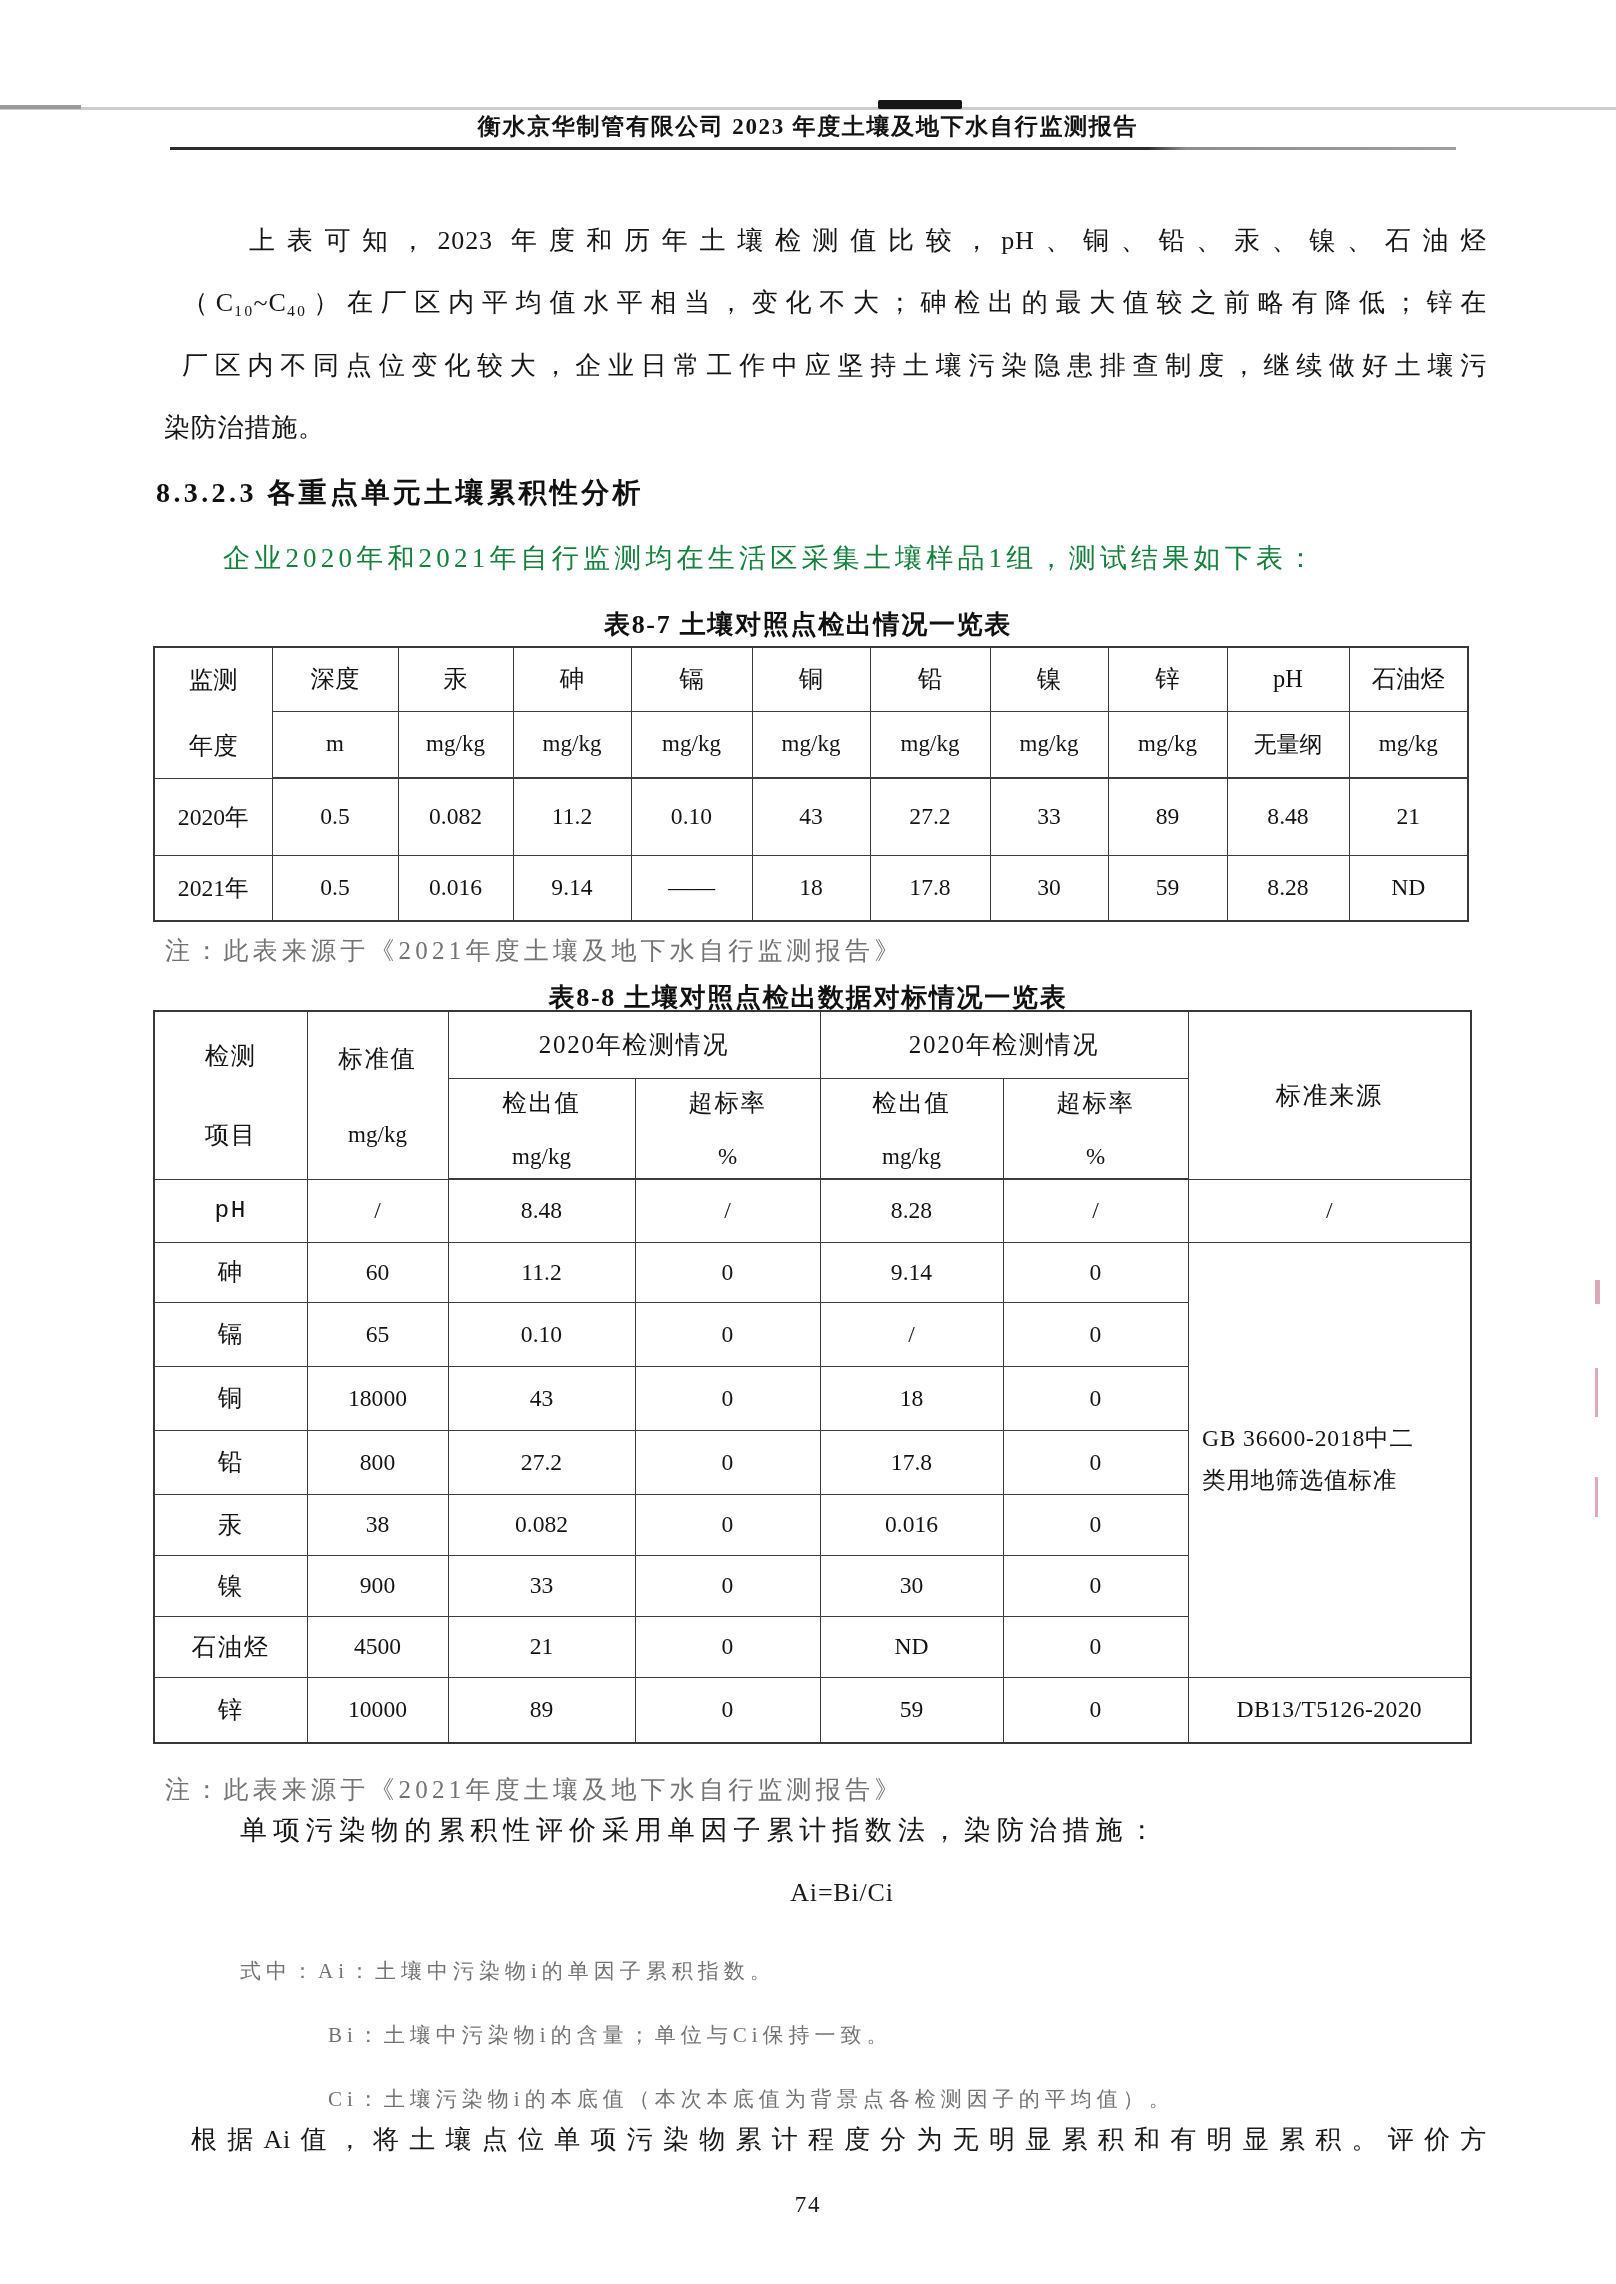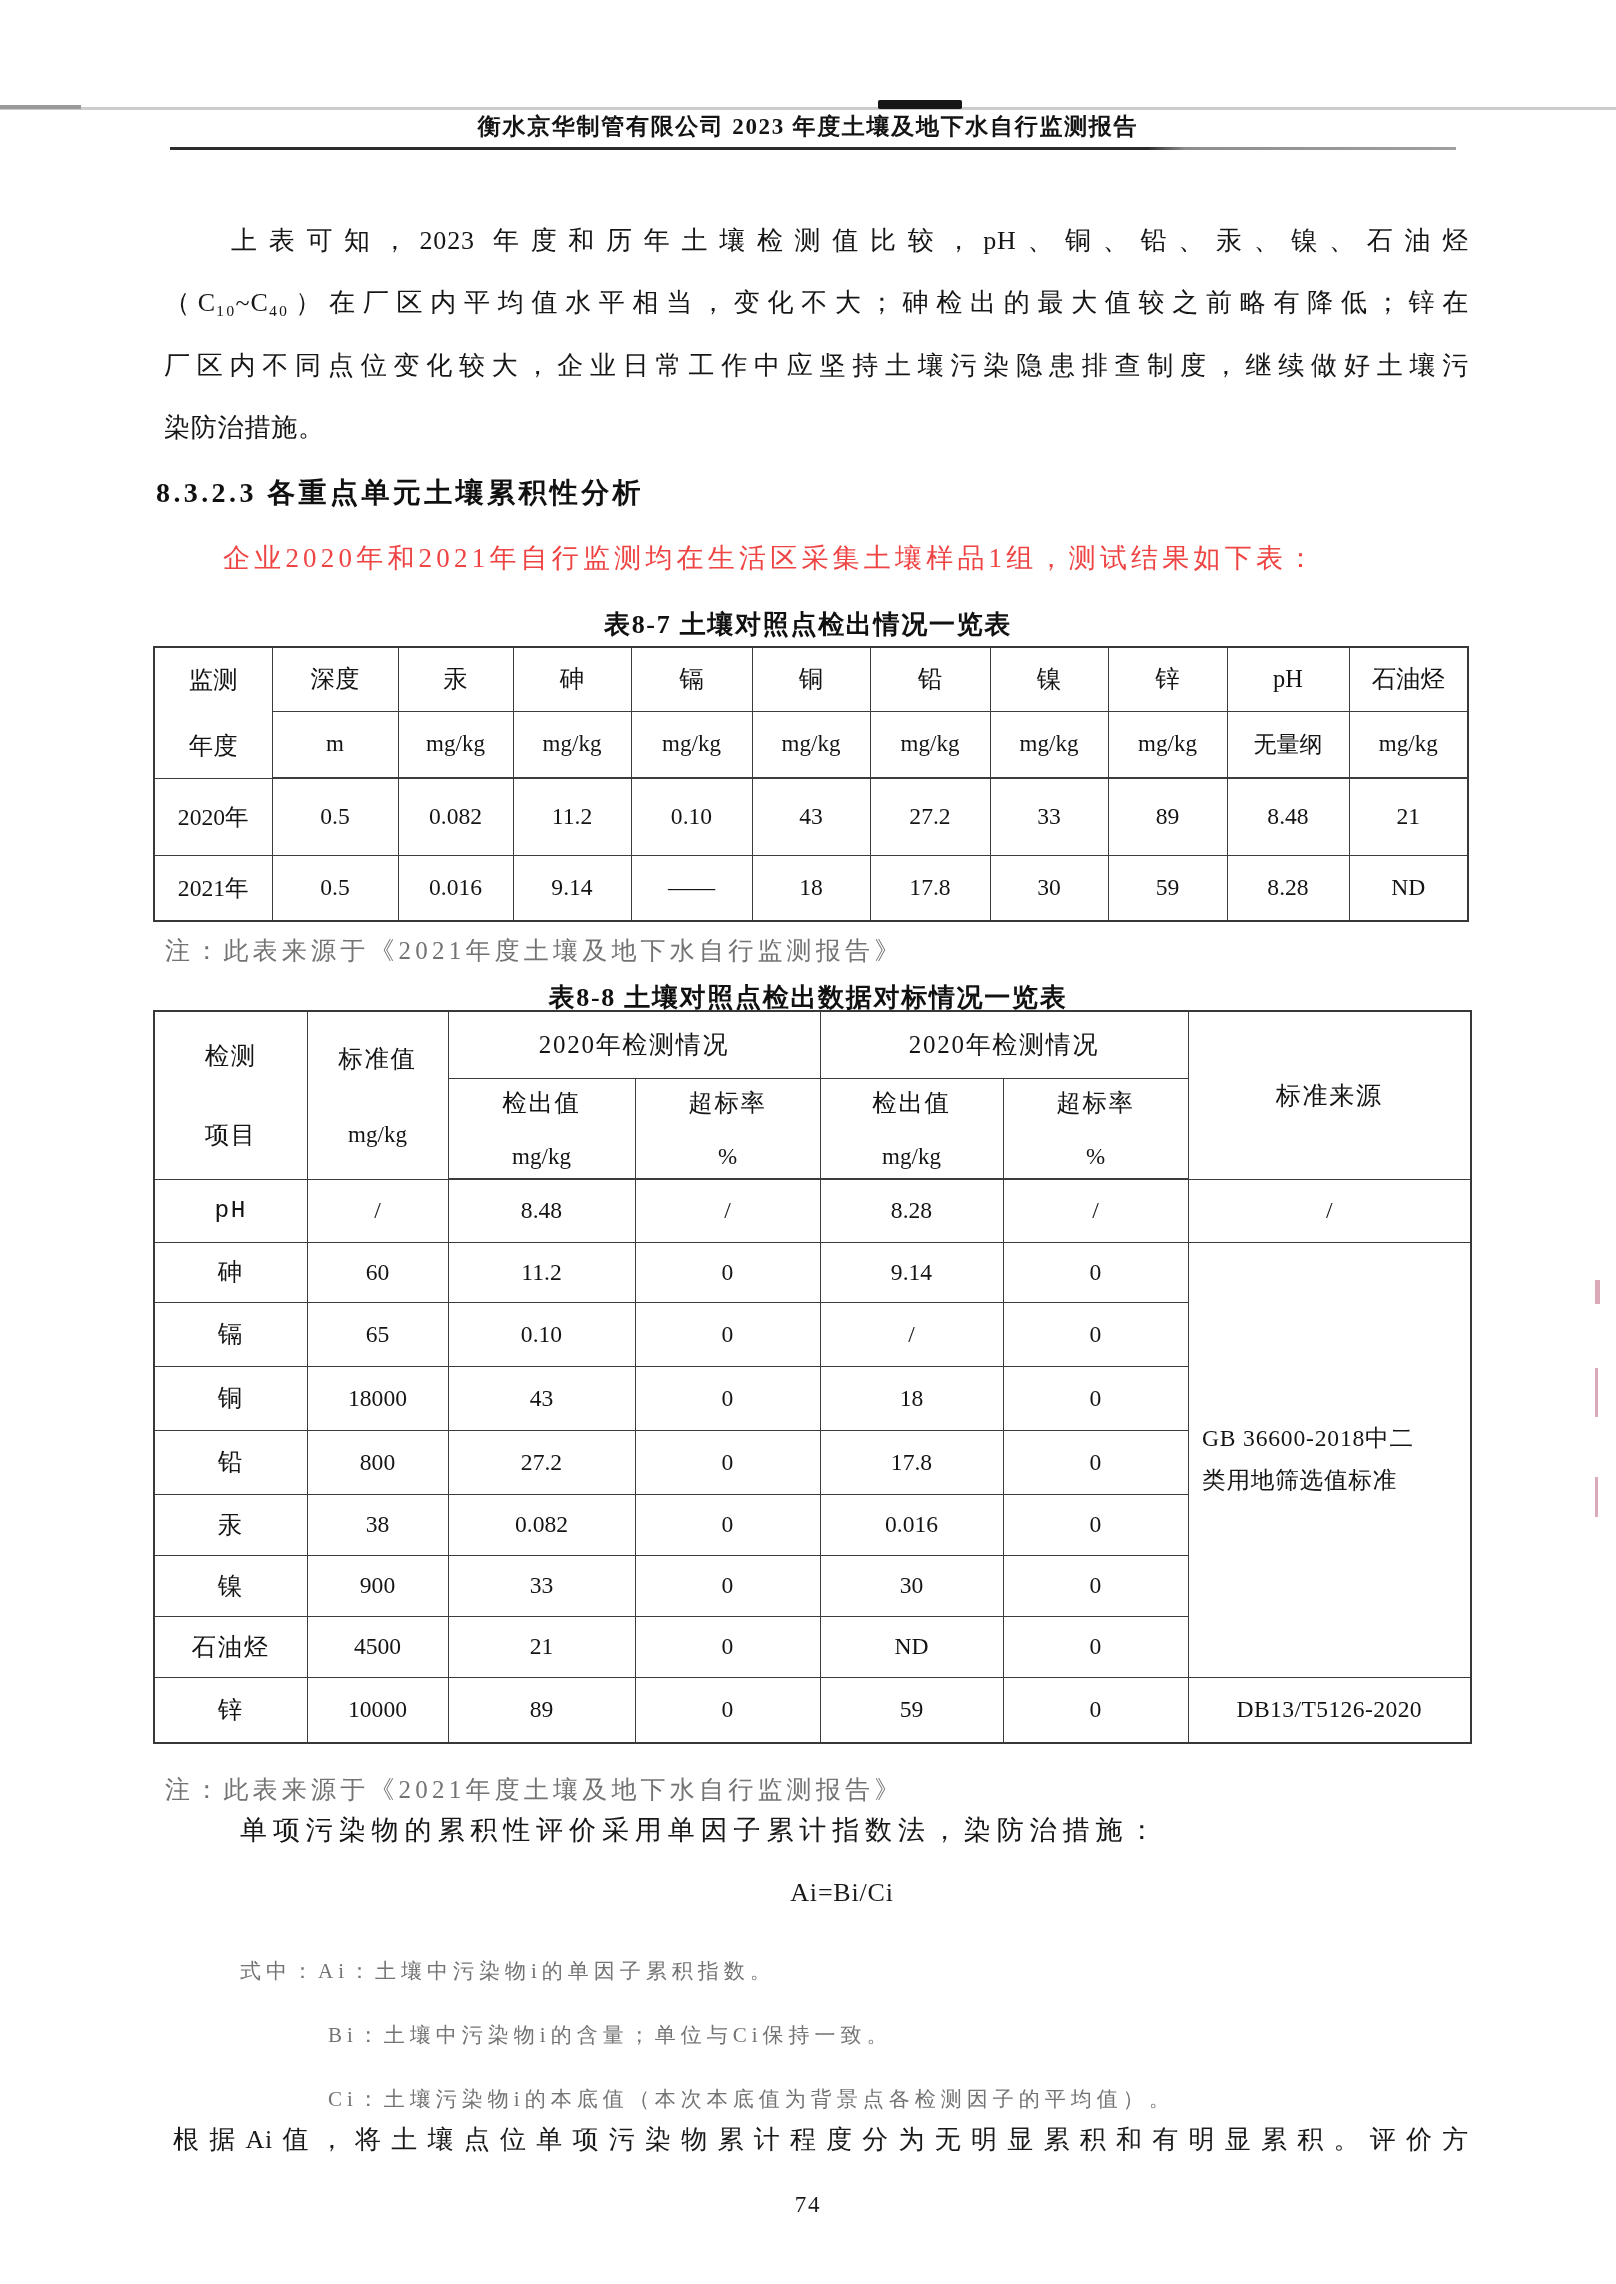--- a/index.html
+++ b/index.html
@@ -3,40 +3,40 @@
 <meta charset="utf-8">
 <style>
   * { margin:0; padding:0; box-sizing:border-box; }
   html,body { background:#ffffff; }
   body {
     width:1616px; height:2284px; position:relative;
     font-family:"Liberation Serif","DejaVu Serif",serif;
     color:#1a1a1a;
   }
   .abs { position:absolute; }
-  .just { text-align:justify; text-align-last:justify; }
+  .just { text-align:justify; text-align-last:justify;margin-left:18px; }
 
   
   #hairline { top:107px; left:0; width:1616px; height:2.5px; background:#cdcdcd; }
   #hairline-dark { top:105px; left:0; width:81px; height:4.2px; background:#9a9a9a; }
   #smudge { top:100px; left:878px; width:84px; height:9.3px; background:#161616; border-radius:1.7px; }
   #header-title { top:111px; left:0; width:1616px; font-size:23px; font-weight:bold; letter-spacing:1.7px; text-align:center; color:#141414; }
   #header-underline { top:147px; left:170px; width:1286px; height:3.4px;
     background:linear-gradient(90deg,#2c2c2c 0%,#2c2c2c 76%,#8e8e8e 79%,#9f9f9f 100%); }
 
   
   .pline { left:164px; width:1305px; font-size:26px; letter-spacing:0.8px; color:#161616; white-space:nowrap; }
   .pline.just { white-space:normal; }
   #p-l1 { top:223px; text-indent:67px; }
   #p-l2 { top:285px; }
   #p-l3 { top:348px; }
   #p-l4 { top:410px; }
 
   #section-heading { top:474px; left:156px; font-size:28px; font-weight:bold; letter-spacing:3.4px; color:#101010; }
-  #section-intro { top:540px; left:164px; font-size:27px; letter-spacing:4.2px; text-indent:59px; color:#ef4444; }
+  #section-intro { top:540px; left:164px; font-size:27px; letter-spacing:4.2px; text-indent:59px; color:#15803d; }
 
   .tbl-caption { left:0; width:1616px; text-align:center; font-weight:bold; font-size:26px; letter-spacing:1.7px; color:#111; }
   #caption-t1 { top:607px; }
   #caption-t2 { top:980px; }
 
   
   table { border-collapse:collapse; table-layout:fixed; position:absolute; left:153px; background:#fff;padding-left:44px; }
   td { border:1.7px solid #3c3c3c; text-align:center; vertical-align:middle; font-size:23.6px; color:#141414; overflow:hidden; }
   #table1 { top:646px; width:1313px; border:2.5px solid #383838; }
   #table2 { top:1010px; width:1317px; border:2.5px solid #383838; }

